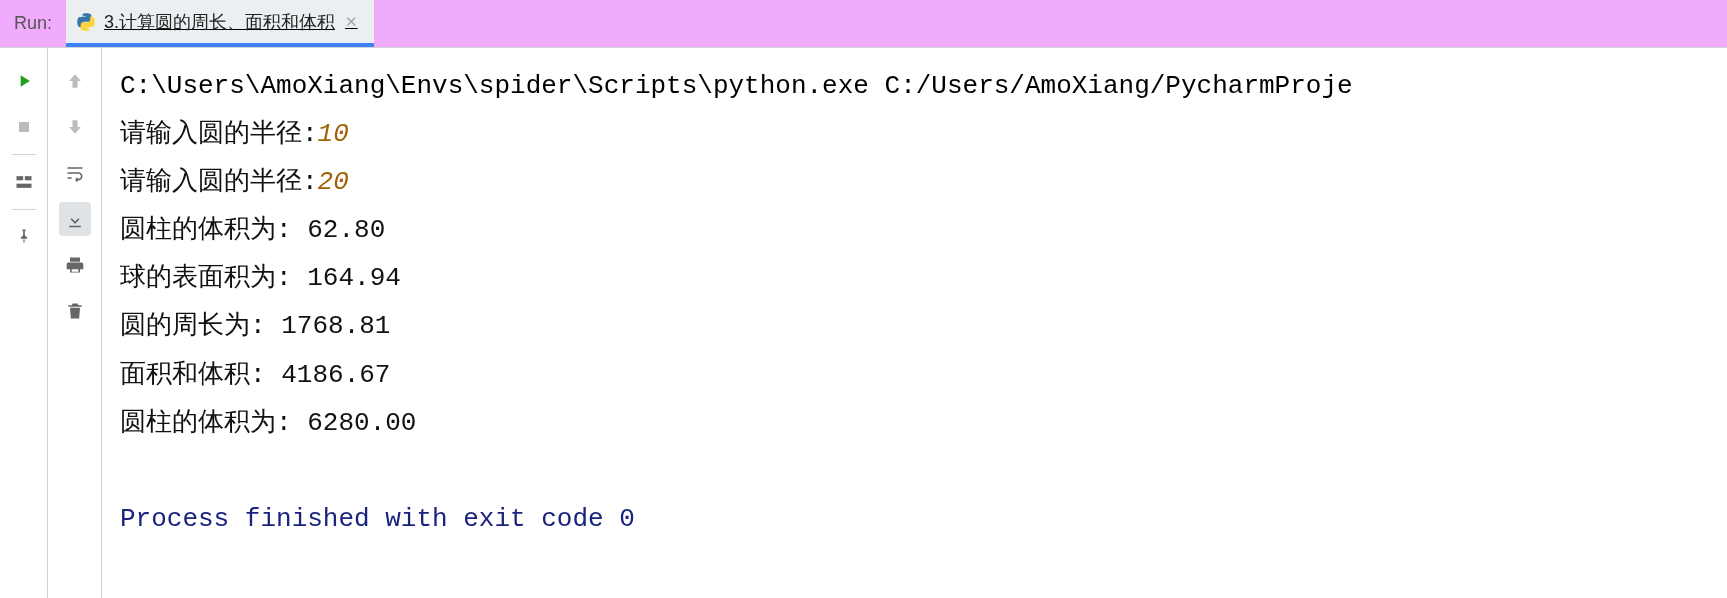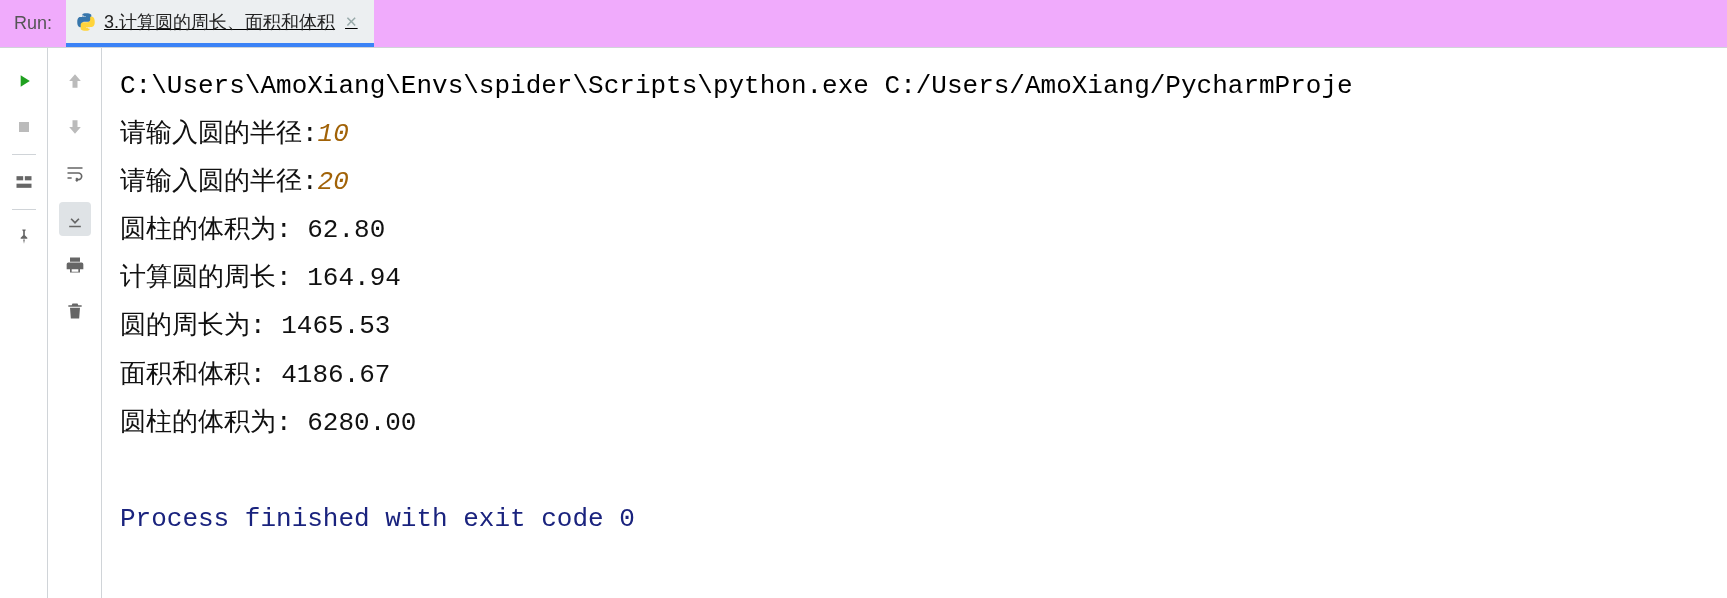--- a/index.html
+++ b/index.html
@@ -147,20 +147,20 @@
         <svg viewBox="0 0 24 24">
             <path fill="currentColor" d="M9 3h6l1 2h4v2H4V5h4l1-2zM6 8h12l-1 13H7L6 8z"></path>
           </svg>
       </div>
     </div>
 
     <div class="console"><span class="cmd">C:\Users\AmoXiang\Envs\spider\Scripts\python.exe C:/Users/AmoXiang/PycharmProje</span>
 <span>请输入圆的半径:</span><span class="input-val">10</span>
 <span>请输入圆的半径:</span><span class="input-val">20</span>
 <span>圆柱的体积为: </span><span>62.80</span>
-<span>计算圆的周长: </span><span>164.94</span>
-<span>圆的周长为: </span><span>1465.53</span>
+<span>球的表面积为: </span><span>164.94</span>
+<span>圆的周长为: </span><span>1768.81</span>
 <span>面积和体积: </span><span>4186.67</span>
 <span>圆柱的体积为: </span><span>6280.00</span>
 
 <span class="exit">Process finished with exit code 0</span></div>
   </div>
 </div>
 
 </body></html>

